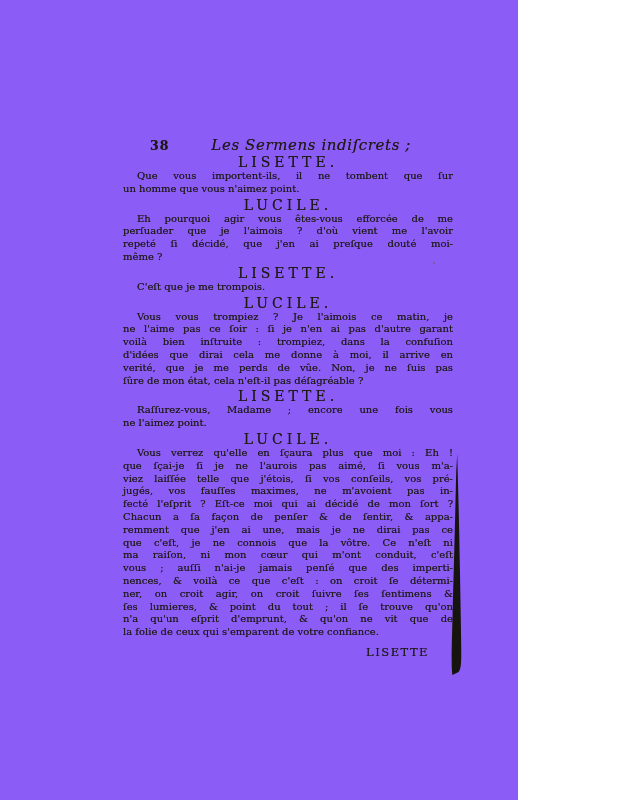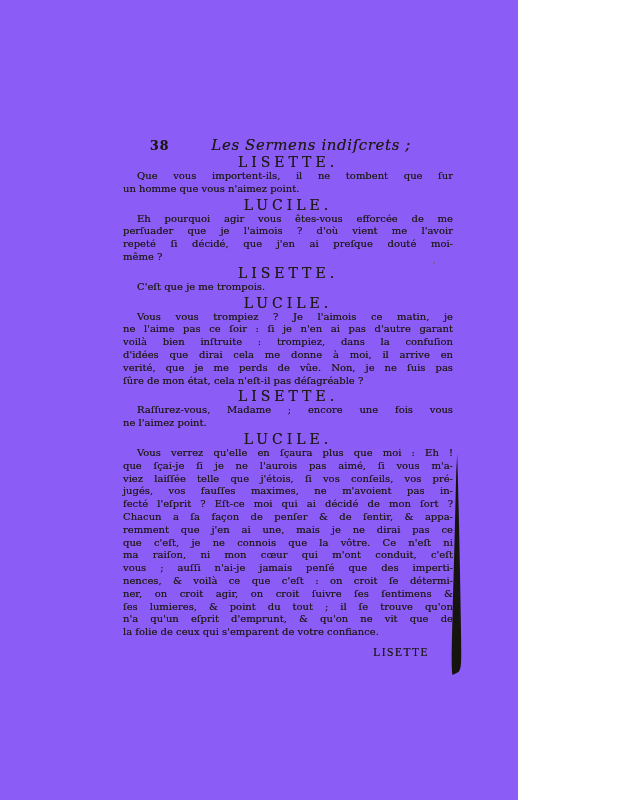--- a/index.html
+++ b/index.html
@@ -62,21 +62,20 @@
   }
   .lines .line:first-child { text-indent: 14px; }
   .lines .line:last-child { text-align-last: left; }
   .catchword {
     margin-top: 7px;
     text-align: right;
     padding-right: 24px;
     font-size: 11.5px;
     letter-spacing: 1.5px;
     line-height: 13px;
-    font-family: Liberation Serif, serif;
   }
   .ink-bar {
     position: absolute;
     left: 448px;
     top: 454px;
     width: 16px;
     height: 222px;
   }
   .speck {
     position: absolute;

